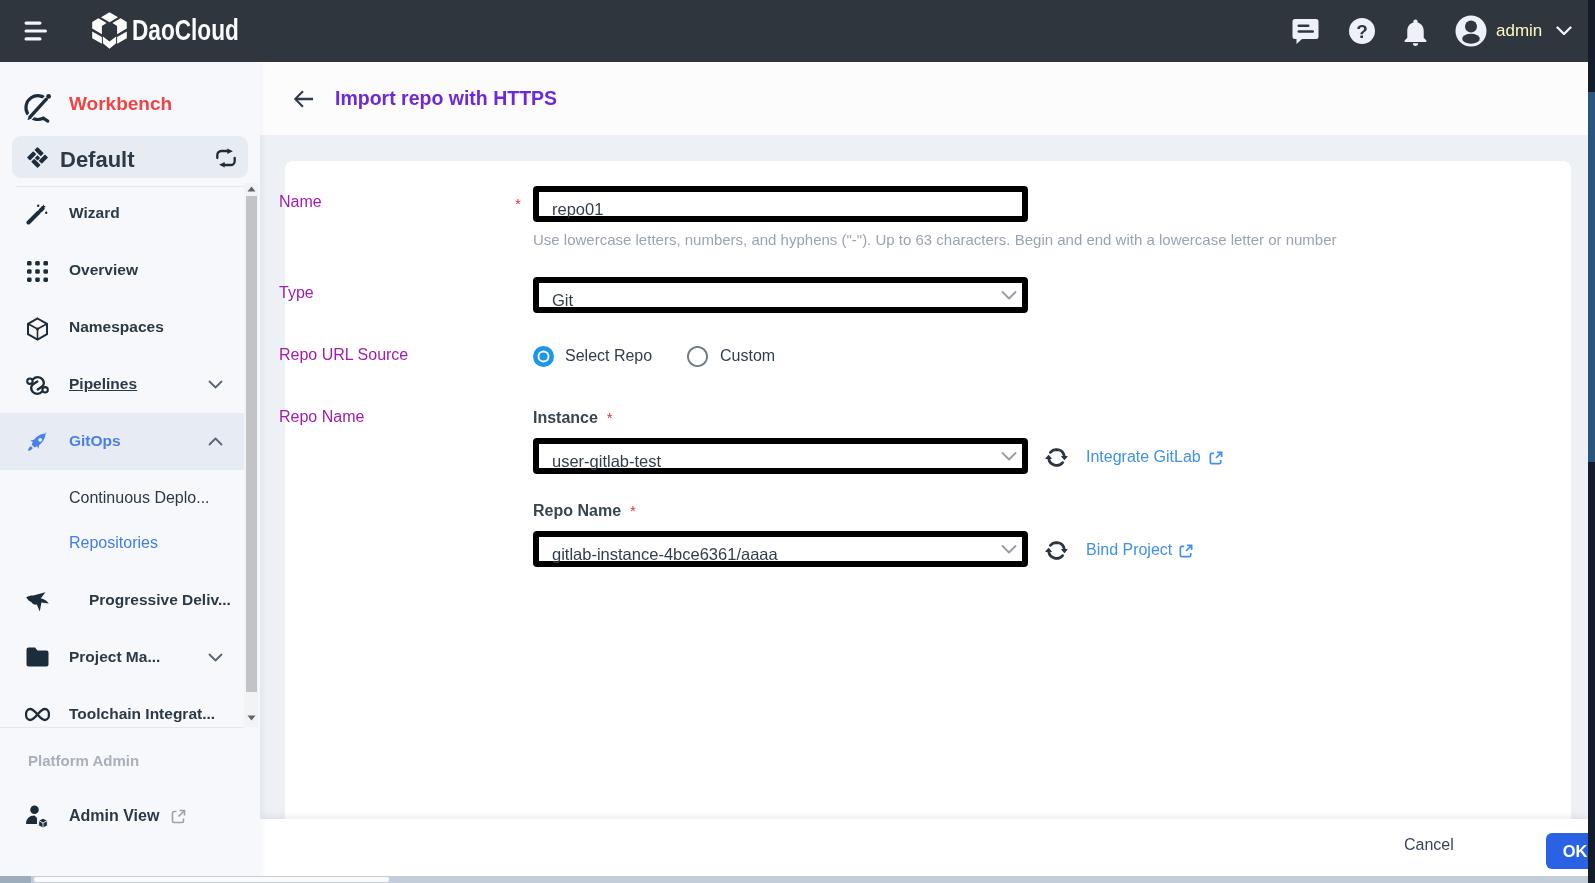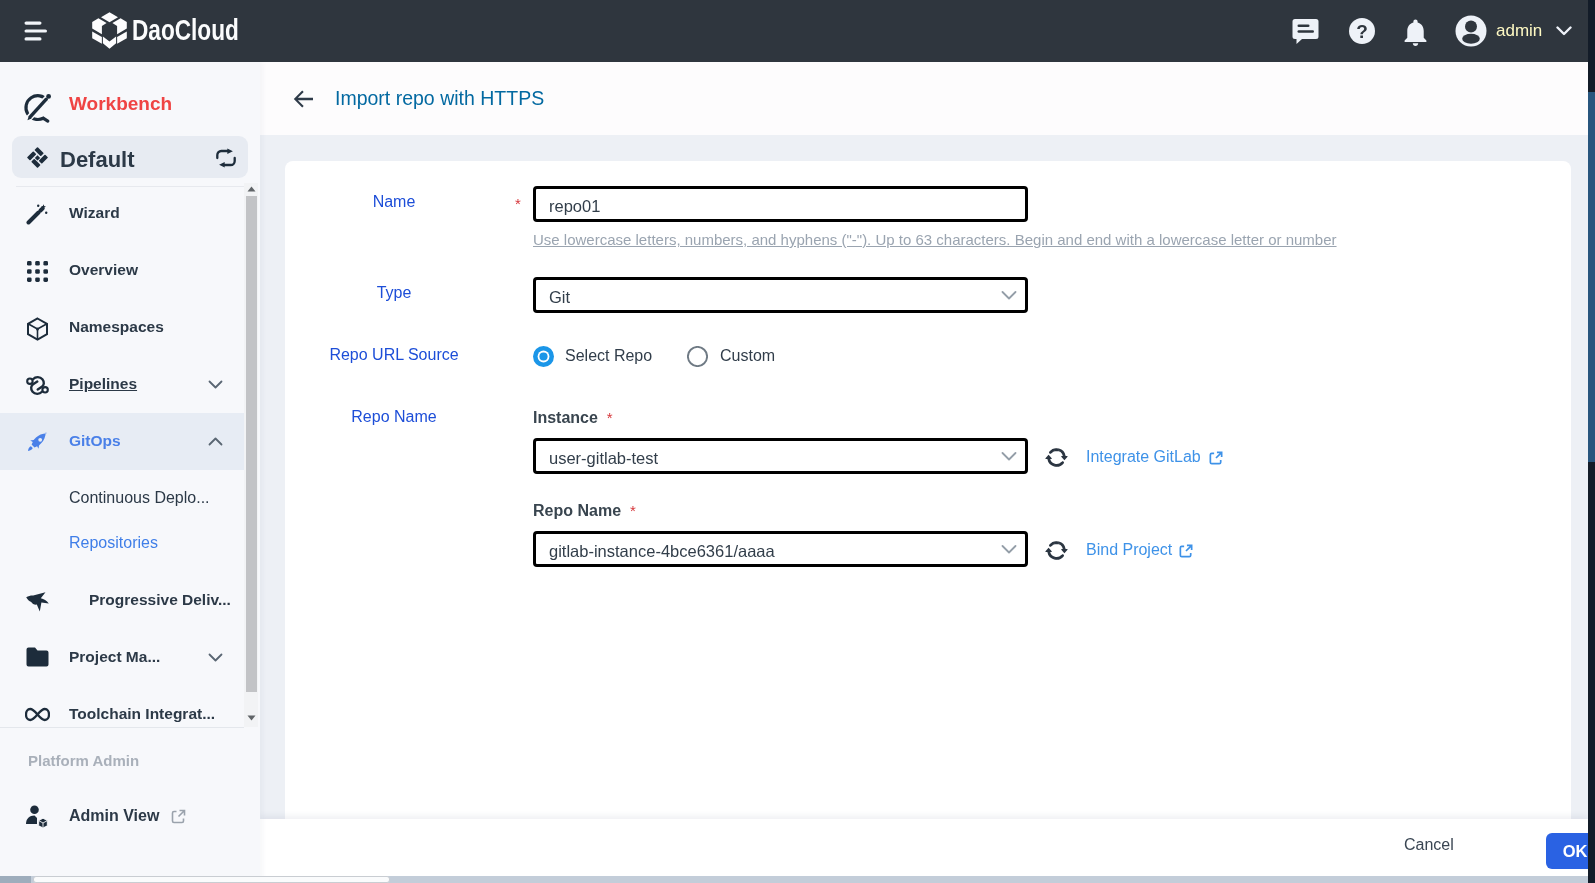--- a/index.html
+++ b/index.html
@@ -13,22 +13,22 @@
 
   
   #sidebar { left:0; top:62px; width:260px; height:821px; background:#f7f8fb; z-index:20; box-shadow:2px 0 6px rgba(40,60,90,0.05); }
   .sb-text { color:#2c3947; font-size:15.5px; font-weight:700; }
 
   
   #mainhead { left:260px; top:62px; width:1328px; height:73px; background:#fdfcfd; z-index:5; }
   #card { left:285px; top:161px; width:1286px; height:658px; background:#fff; border-radius:8px 8px 0 0; z-index:5; }
   #footer { left:260px; top:819px; width:1328px; height:57px; background:#fff; z-index:8; box-shadow:0 -3px 6px rgba(50,70,100,0.08); }
 
-  .field { position:absolute; left:248px; width:495px; height:36px; border:3px solid #000000; border-radius:4px; background:#fff; font-size:16.5px; color:#323e4a; line-height:34px; padding-left:13px; }
-  .lbl { position:absolute; width:230px; text-align:center; font-size:16px; font-weight:400; color:#1d4ed8; }
+  .field { position:absolute; left:248px; width:495px; height:36px; border:6px solid #000000; border-radius:4px; background:#fff; font-size:16.5px; color:#323e4a; line-height:34px; padding-left:13px; }
+  .lbl { position:absolute; width:230px; text-align:left; font-size:16px; font-weight:400; color:#a21caf; }
   .star { color:#d6363a; font-size:15px; font-weight:400; }
   .chev { position:absolute; }
   .link { position:absolute; color:#3e92e8; font-size:16px; font-weight:400; }
 </style>
 </head>
 <body>
 
 <div id="topbar" class="abs">
 
   <svg class="abs" style="left:24px;top:20px;" width="24" height="22" viewBox="0 0 24 22">
@@ -206,29 +206,29 @@
   <svg class="abs" style="left:170px;top:746px;" width="17" height="17" viewBox="0 0 17 17">
     <path d="M6.5 3.5 H4 a1.5 1.5 0 0 0 -1.5 1.5 v8 a1.5 1.5 0 0 0 1.5 1.5 h8 a1.5 1.5 0 0 0 1.5 -1.5 v-2.5" fill="none" stroke="#9aa2ac" stroke-width="1.6"></path>
     <path d="M9.5 2.5 h5 v5 M14 3 l-5.5 5.5" fill="none" stroke="#9aa2ac" stroke-width="1.6"></path>
   </svg>
 </div>
 
 <div id="mainhead" class="abs">
   <svg class="abs" style="left:33px;top:27px;" width="21" height="20" viewBox="0 0 21 20">
     <path d="M20 8.8H4.9l5.8-5.9L9.2 1.4 0.8 10l8.4 8.6 1.5-1.5-5.8-5.9H20v-2.4z" fill="#2f3b49"></path>
   </svg>
-  <div class="abs" style="left:75px;top:25px;color:#0369a1;font-size:19.5px;font-weight:400;">Import repo with HTTPS</div>
+  <div class="abs" style="left:75px;top:25px;color:#6d28d9;font-size:19.5px;font-weight:700;">Import repo with HTTPS</div>
 </div>
 
 <div id="card" class="abs">
 
   <div class="lbl" style="left:-6px;top:32px;">Name</div>
   <div class="abs star" style="left:230px;top:34px;">*</div>
   <div class="field" style="top:25px;">repo01</div>
-  <div class="abs" style="left:248px;top:70px;color:#9aa4b0;font-size:15px;text-decoration:underline;">Use lowercase letters, numbers, and hyphens ("-"). Up to 63 characters. Begin and end with a lowercase letter or number</div>
+  <div class="abs" style="left:248px;top:70px;color:#9aa4b0;font-size:15px;">Use lowercase letters, numbers, and hyphens ("-"). Up to 63 characters. Begin and end with a lowercase letter or number</div>
 
   <div class="lbl" style="left:-6px;top:123px;">Type</div>
   <div class="field" style="top:116px;">Git</div>
   <svg class="chev" style="left:716px;top:130px;" width="16" height="9" viewBox="0 0 16 9">
     <path d="M1.5 1 8 7.5 14.5 1" fill="none" stroke="#949ea8" stroke-width="1.8" stroke-linecap="round" stroke-linejoin="round"></path>
   </svg>
 
   <div class="lbl" style="left:-6px;top:185px;">Repo URL Source</div>
   <svg class="abs" style="left:248px;top:185px;" width="21" height="21" viewBox="0 0 21 21">
     <circle cx="10.5" cy="10.5" r="10.5" fill="#1b96e8"></circle>

